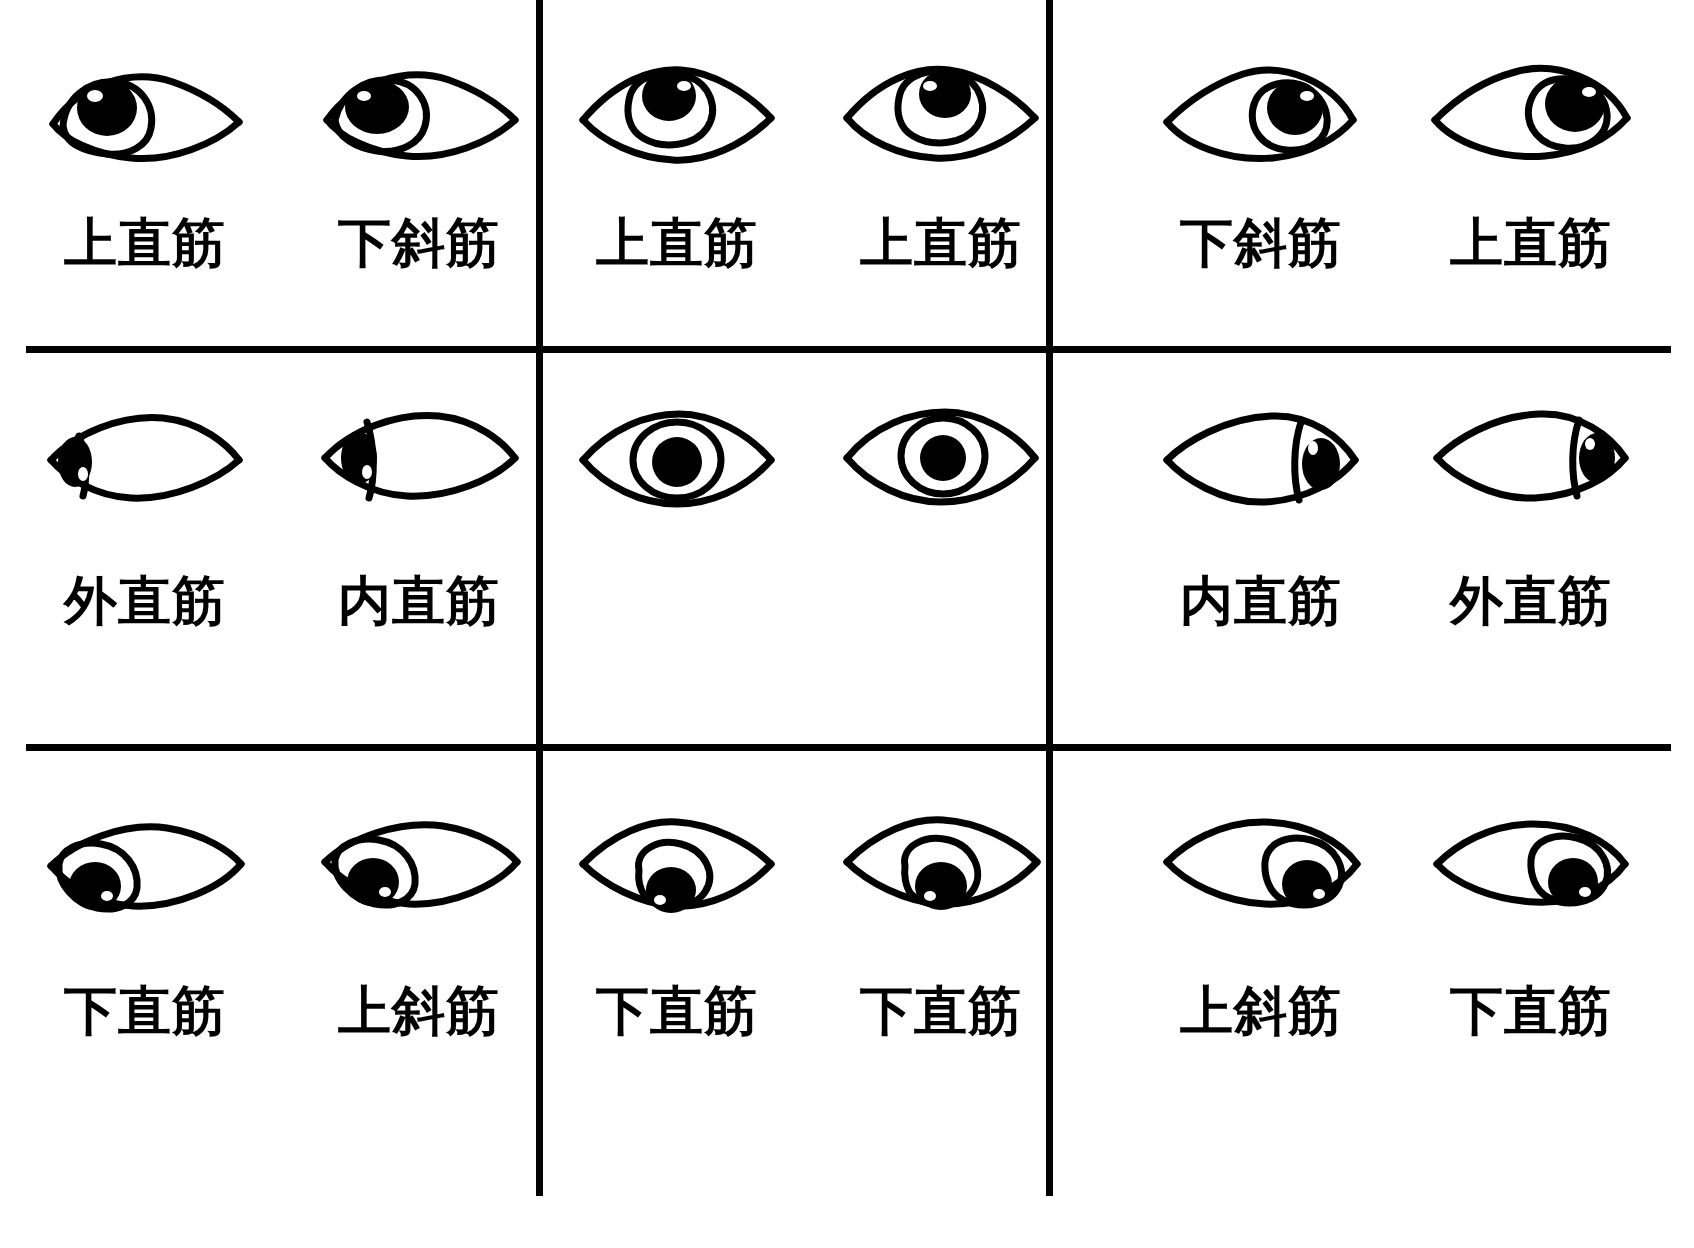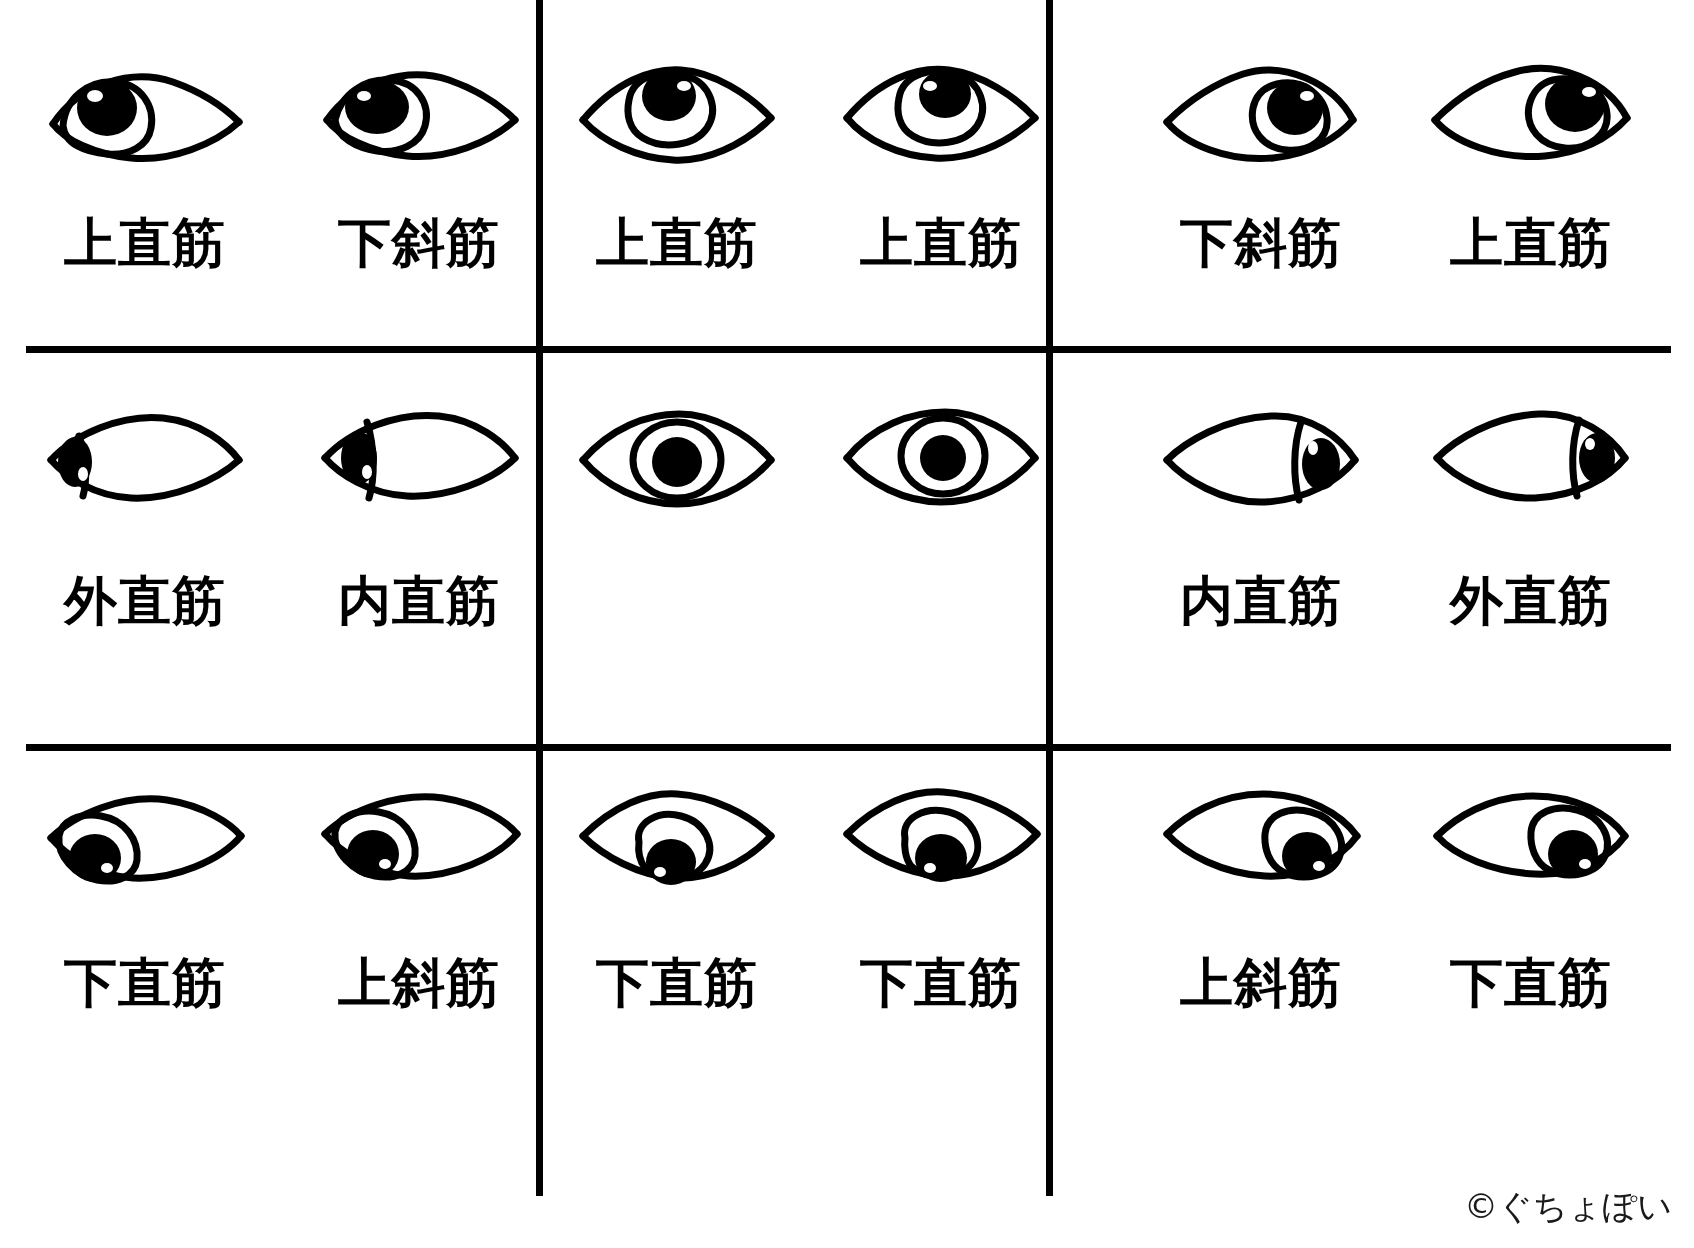--- a/index.html
+++ b/index.html
@@ -51,21 +51,21 @@
     position: relative;
     display: flex;
     flex-direction: row;
     justify-content: center;
     align-items: flex-start;
     box-sizing: border-box;
     margin-left: 36px;
   }
   .cell.pad-top-0  { padding-top: 62px; }
   .cell.pad-top-1  { padding-top: 54px; }
-  .cell.pad-top-2  { padding-top: 44px; }
+  .cell.pad-top-2  { padding-top: 72px; }
 
   .cell.col-0 { padding-left: 18px; padding-right: 26px; gap: 74px; }
   .cell.col-1 { padding-left: 26px; padding-right: 26px; gap: 64px; }
   .cell.col-2 { padding-left: 40px; padding-right: 24px; gap: 70px; }
 
   
   .eye-unit {
     display: flex;
     flex-direction: column;
     align-items: center;
@@ -393,15 +393,14 @@
             <ellipse cx="142" cy="66" rx="25" ry="24" fill="#000"></ellipse>
             <ellipse cx="154" cy="76" rx="6" ry="5" fill="#fff"></ellipse>
           </svg>
         </div>
         <div class="muscle-label">下直筋</div>
       </div>
     </div>
 
   </div>
 
-  <div id="credit">©ぐちょぽい</div>
 
 </div>
 
 </body></html>

